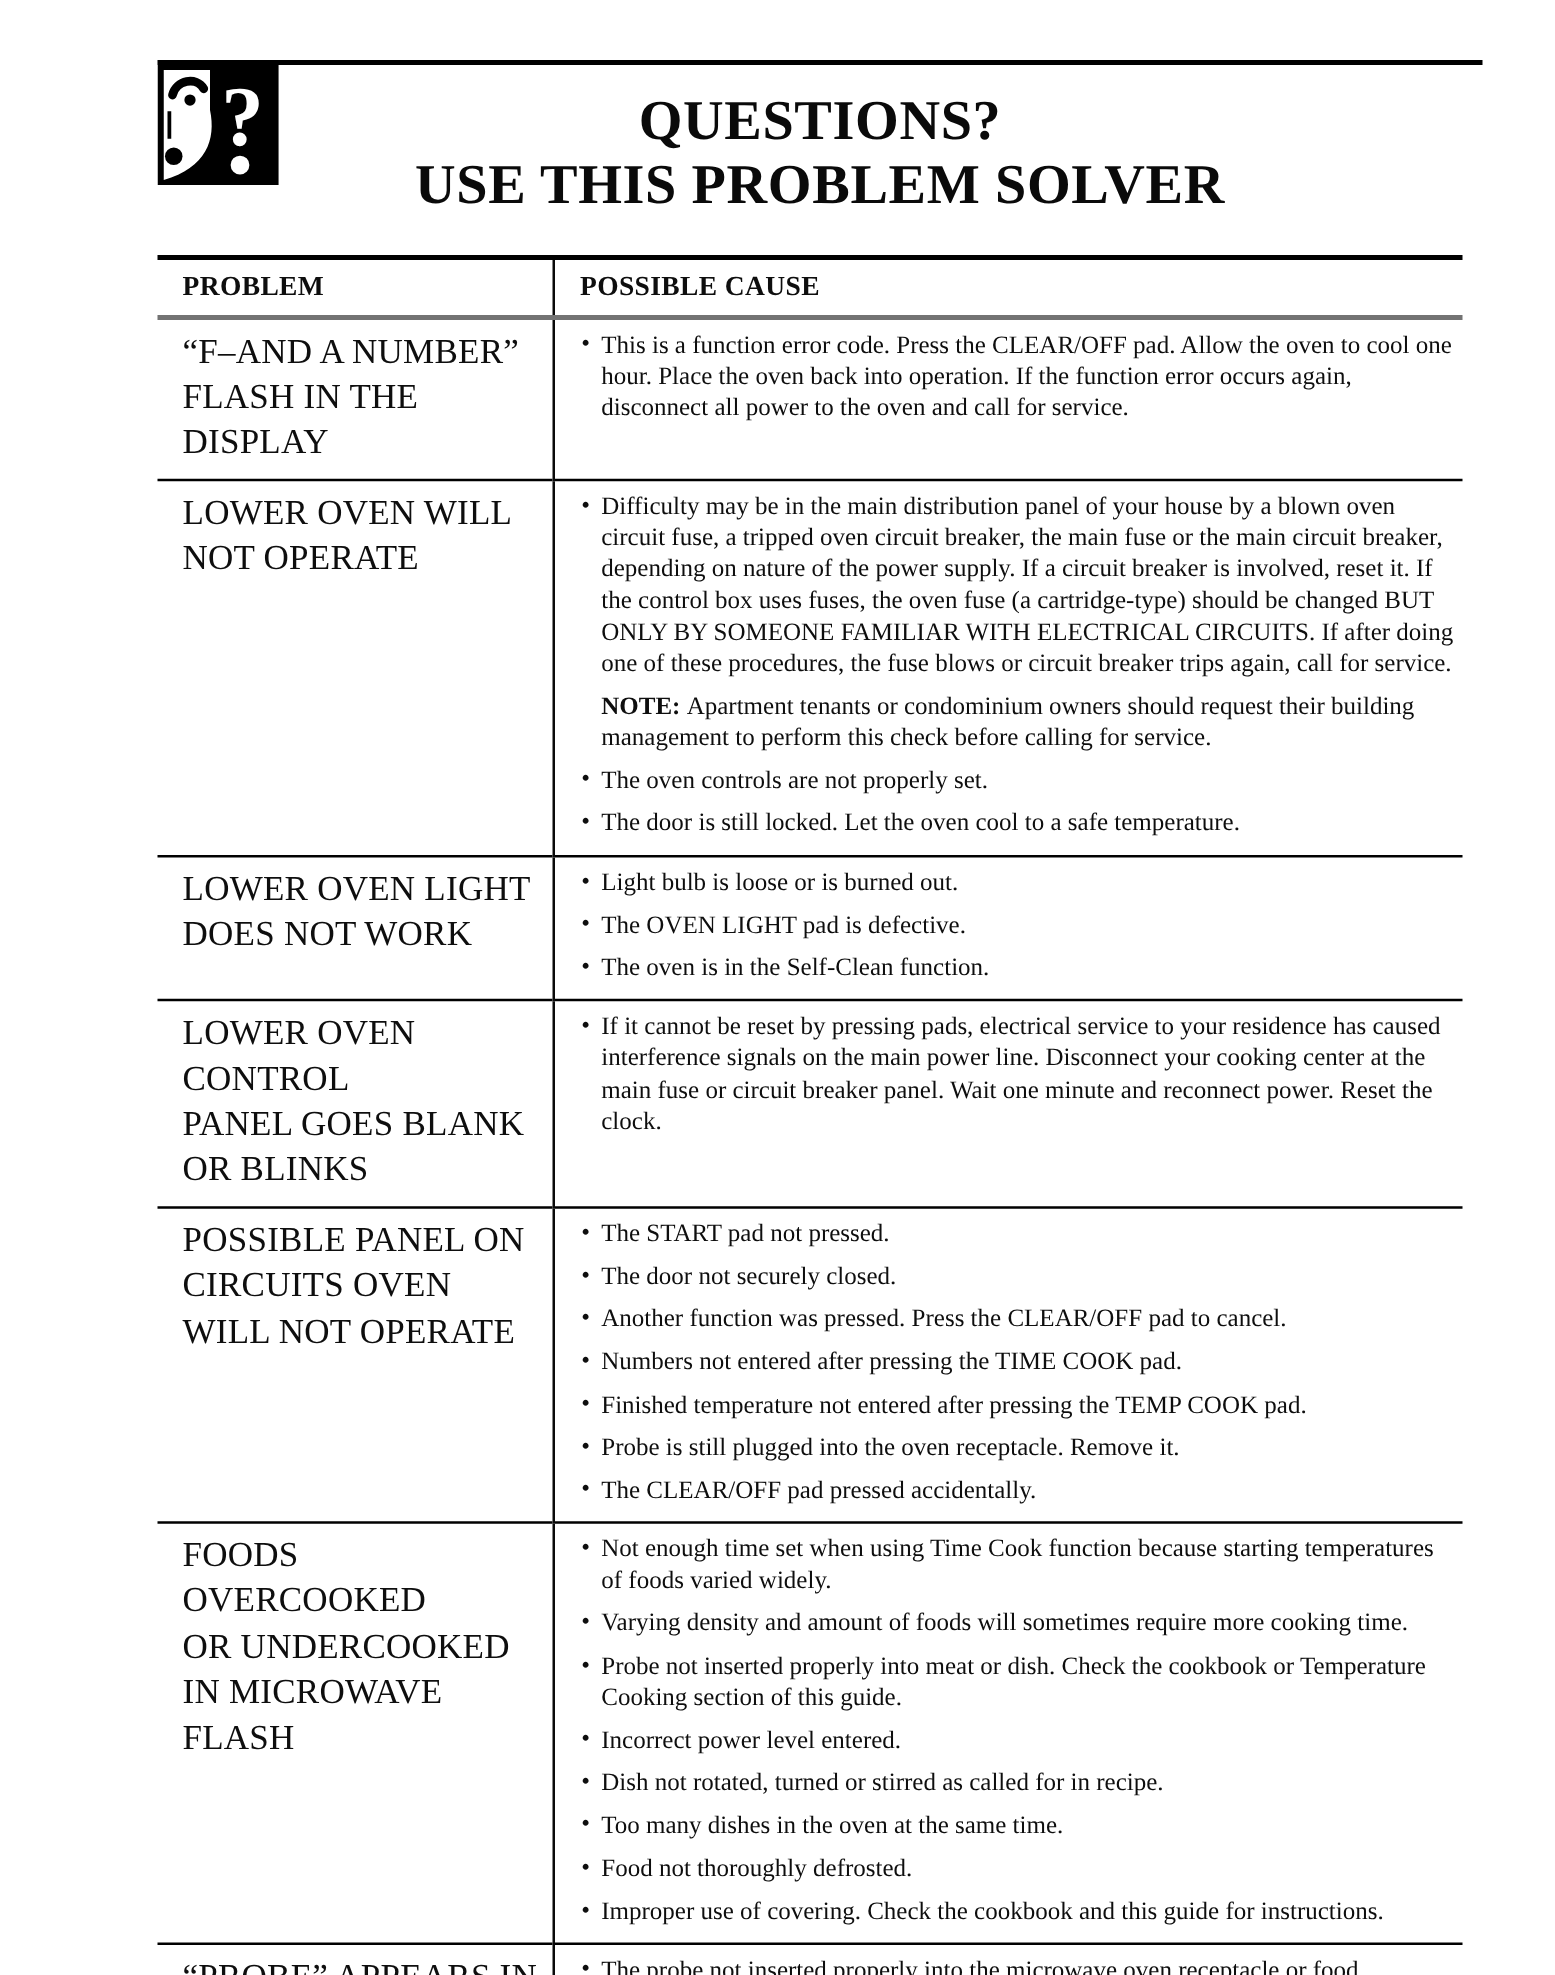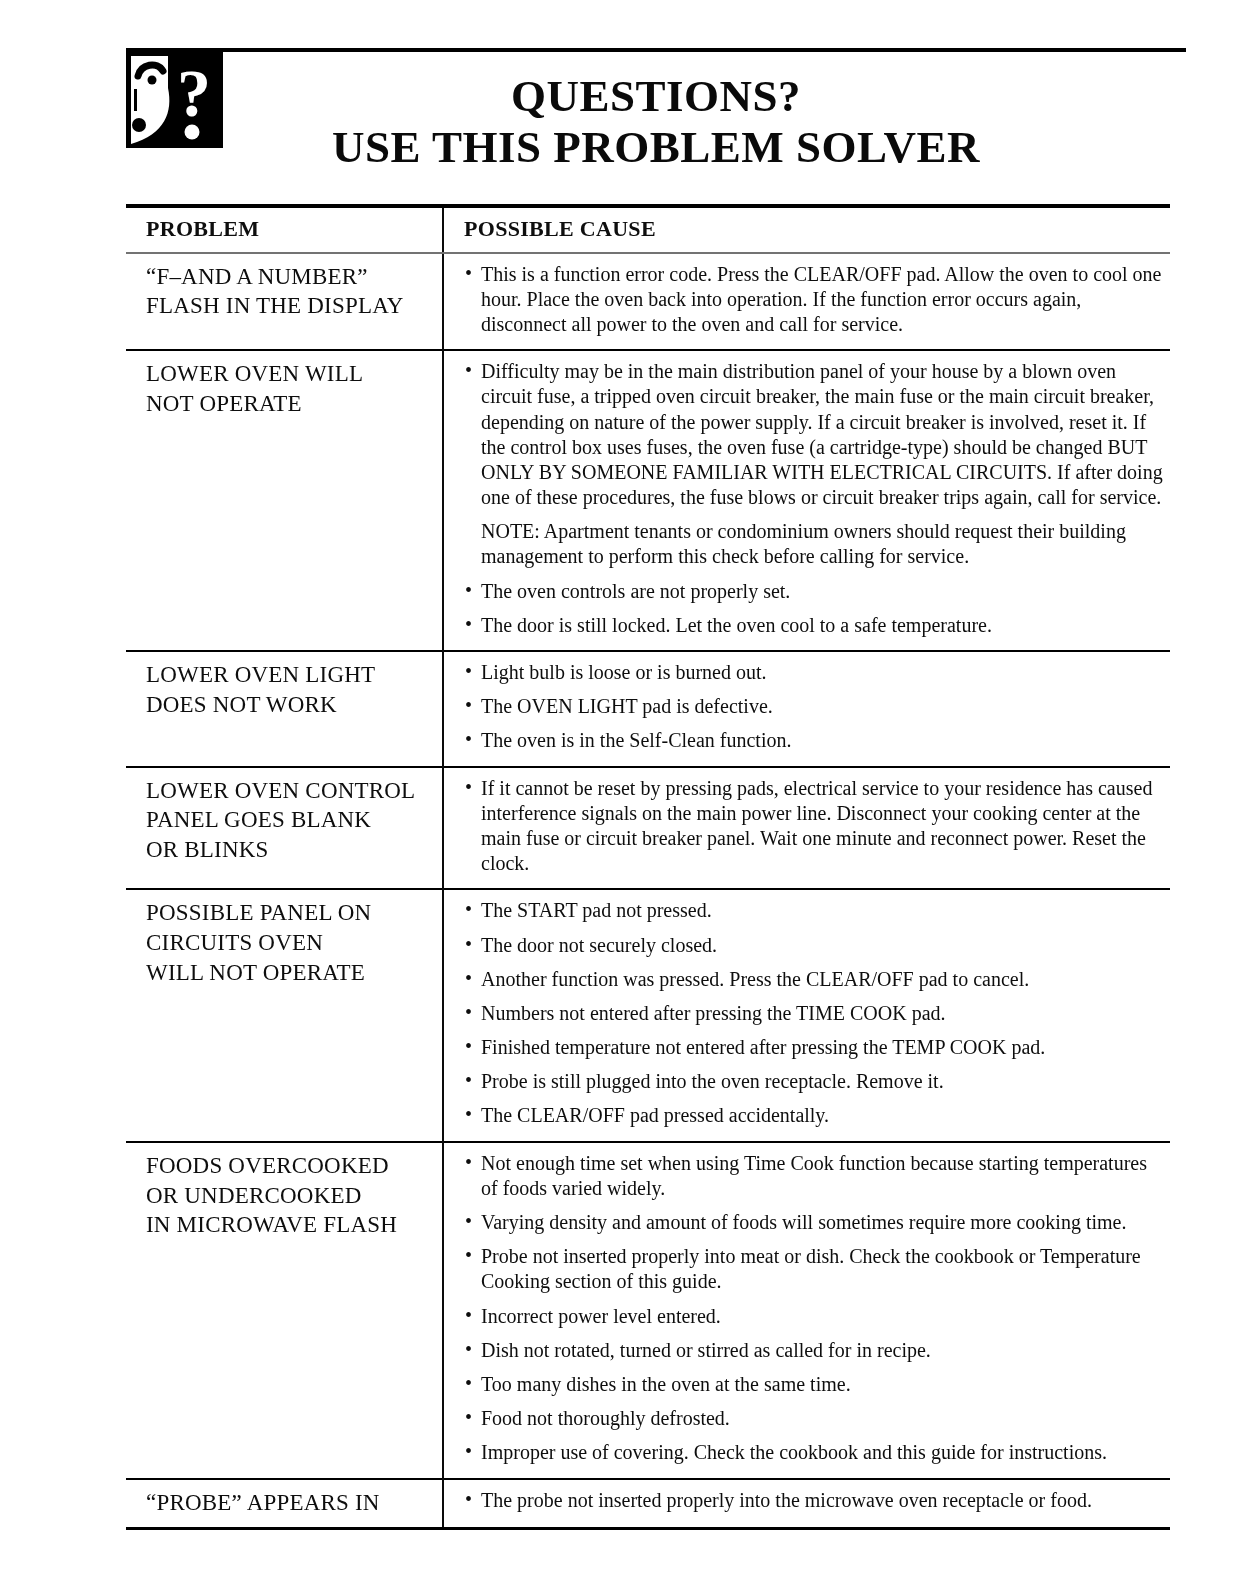--- a/index.html
+++ b/index.html
@@ -47,33 +47,33 @@
     border-collapse: collapse;
     table-layout: fixed;
     border-top: 4px solid #000;
     border-bottom: 3px solid #000;
   }
   table.problem-table th {
     text-align: left;
     font-size: 22px;
     font-weight: 700;
     padding: 8px 6px 10px 20px;
-    border-bottom: 2px solid #737373;
+    border-bottom: 4px solid #737373;
     letter-spacing: 0.3px;
   }
   table.problem-table th.col-problem { width: 290px; }
   table.problem-table th.col-problem,
   table.problem-table td.problem-cell { border-right: 2px solid #0a0a0a; }
   table.problem-table td {
     vertical-align: top;
     border-top: 2px solid #000;
     padding: 8px 6px 10px 20px;
   }
   td.problem-cell {
-    font-size: 23px;
+    font-size: 28px;
     line-height: 1.3;
     letter-spacing: 0.2px;
   }
   td.cause-cell {
     font-size: 20px;
     line-height: 1.26;
     padding-left: 14px;
     padding-right: 10px;
   }
   .bullet-item, .note-item {
@@ -81,21 +81,21 @@
     padding-left: 17px;
     margin: 0 0 9px 0;
   }
   .bullet-item:last-child, .note-item:last-child { margin-bottom: 2px; }
   .bullet-item .dot {
     position: absolute;
     left: 1px;
     top: -1px;
     font-size: 20px;
   }
-  .note-item strong { font-weight: 400; }
+  .note-item strong { font-weight: 700; }
 </style>
 </head>
 <body>
 
 <div class="page">
   <div class="content">
 
     <div class="top-rule"></div>
 
     <svg class="logo" viewBox="0 0 97 96" xmlns="http://www.w3.org/2000/svg" aria-hidden="true">

